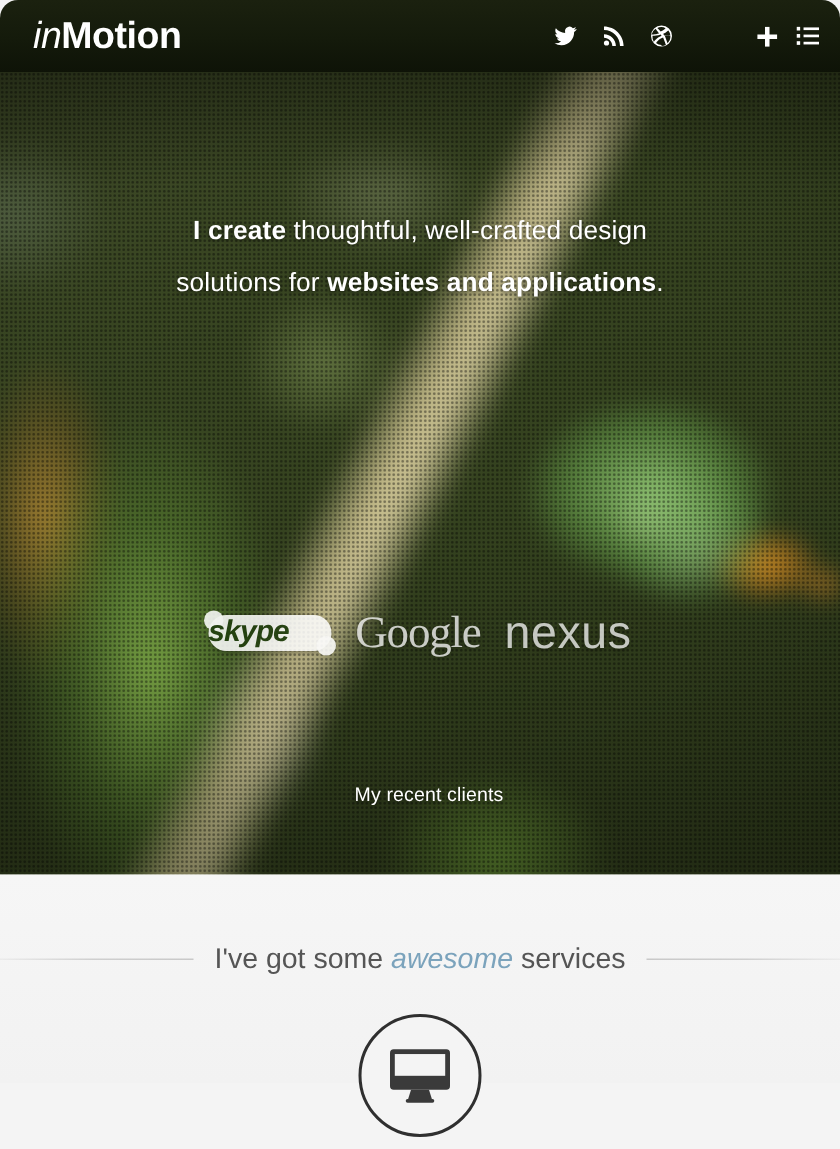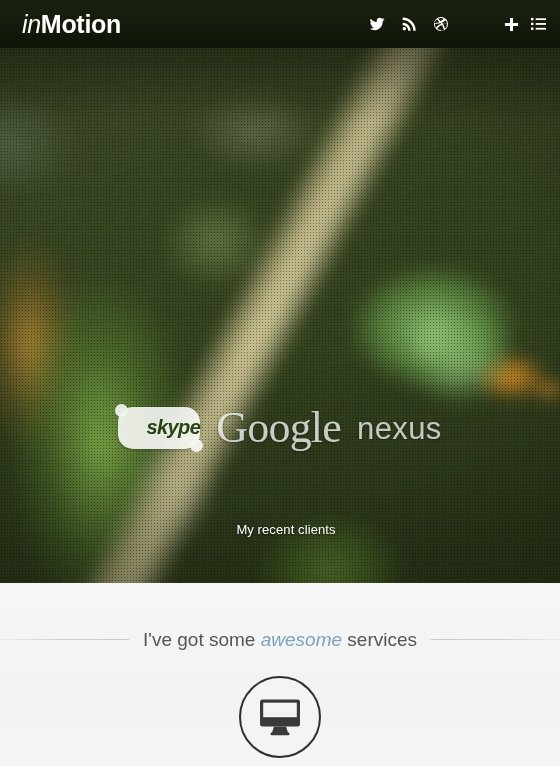--- a/index.html
+++ b/index.html
@@ -3,21 +3,21 @@
 <meta charset="utf-8">
 <style>
   * { margin:0; padding:0; box-sizing:border-box; }
   html,body { width:560px; height:766px; }
   body {
     font-family: "Liberation Sans", sans-serif;
     background:#f4f4f4;
     overflow:hidden;
     -webkit-font-smoothing:antialiased;
   }
-  .page { position:relative; width:560px; height:766px; overflow:hidden; }
+  .page { position:relative; width:560px; height:766px; overflow:hidden;border-radius:12px; }
 
   
   .header {
     position:relative; z-index:30;
     height:48px; width:560px;
     background:#161c0e;
     background:linear-gradient(180deg,#1b210f 0%,#141a0b 55%,#0e1307 100%);
     display:flex; align-items:center;
   }
   .logo {
@@ -117,41 +117,41 @@
   }
 
   .clients {
     position:absolute; top:358px; left:0; right:0;
     display:flex; align-items:center; justify-content:center; gap:16px;
     opacity:0.92;
   }
   
   .logo-skype {
     position:relative;
-    width:82px; height:42px;
+    width:82px; height:24px;
     border-radius:15px;
     background:rgba(255,255,255,0.93);
-    display:flex; align-items:center; justify-content:flex-end;
+    display:flex; align-items:center; justify-content:flex-start;
     box-shadow:0 1px 3px rgba(0,0,0,0.3);
   }
   .logo-skype span {
     font-size:20px; font-weight:bold; font-style:italic;
     color:#22400f; letter-spacing:-0.6px; line-height:1;
     transform:translateY(-1px);
   }
   .logo-skype::before, .logo-skype::after{
     content:""; position:absolute; border-radius:50%;
     background:rgba(255,255,255,0.93);
   }
   .logo-skype::before{ width:13px; height:13px; left:-3px; top:-3px; }
   .logo-skype::after{ width:13px; height:13px; right:-3px; bottom:-3px; }
 
   .logo-google {
     font-family:"Liberation Serif", serif;
-    font-size:44px;
+    font-size:30px;
     color:rgba(255,255,255,0.82);
     letter-spacing:-0.8px;
     line-height:1;
     text-shadow:0 1px 3px rgba(0,0,0,0.35);
   }
   .logo-nexus {
     font-size:31px;
     font-weight:300;
     color:rgba(255,255,255,0.80);
     letter-spacing:0.4px;
@@ -250,20 +250,28 @@
   </div>
 
   <div class="hero">
     <div class="hero-photo">
       <div class="bg"></div>
       <div class="vign"></div>
     </div>
     <div class="hero-dots"></div>
 
     <div class="hero-inner">
+      <div class="headline">
+        <div>
+          <b>I create</b><span> thoughtful, well-crafted design</span>
+        </div>
+        <div>
+          <span>solutions for </span><b>websites and applications</b><span>.</span>
+        </div>
+      </div>
 
 
       <div class="clients">
         <div class="logo-skype">
           <span>skype</span>
         </div>
         <div class="logo-google">Google</div>
         <div class="logo-nexus">nexus</div>
       </div>
 

